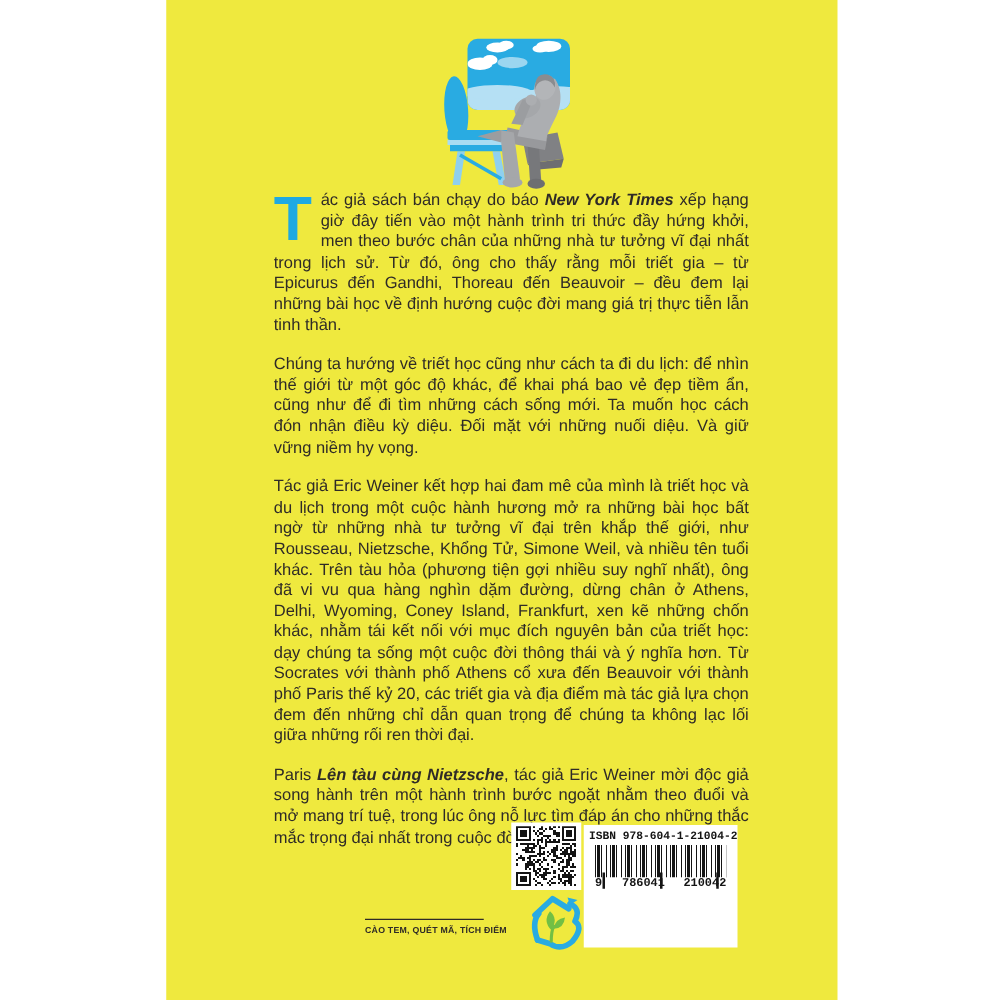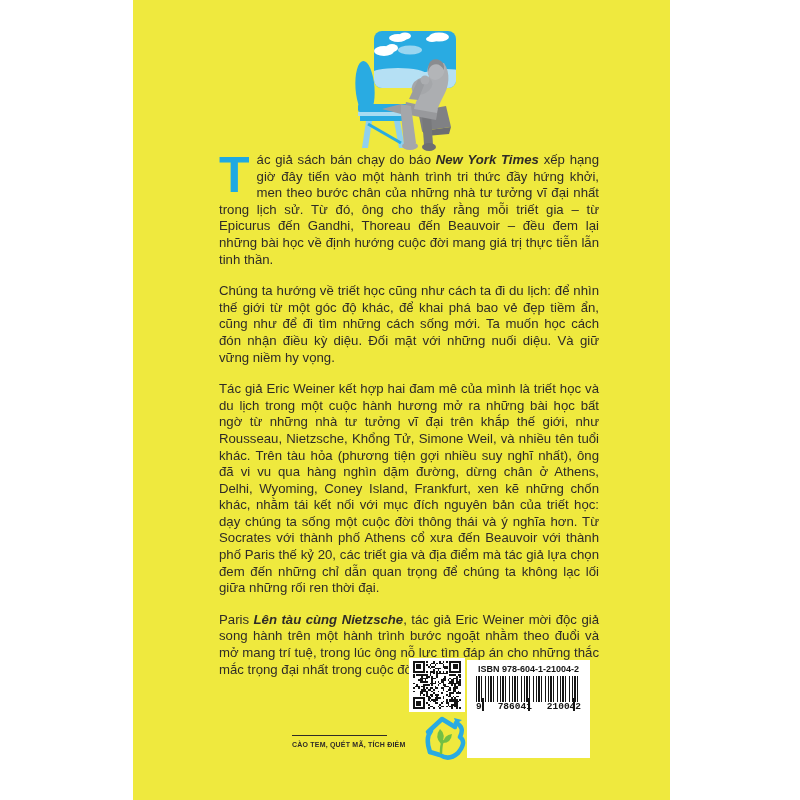--- a/index.html
+++ b/index.html
@@ -16,21 +16,21 @@
   .text-block p em{font-style:italic;font-weight:bold;}
   .dropcap{float:left;font-size:50px;line-height:41px;font-weight:700;color:#1FA9E2;margin:3px 7px 0 0;}
 
   
   .loyalty{position:absolute;left:159px;top:735px;width:95px;border-top:1px solid #2F2B27;padding-top:5px;
            font-size:7px;font-weight:700;letter-spacing:.2px;white-space:nowrap;color:#2F2B27;}
   .qr{position:absolute;left:276px;top:658px;width:56px;height:54px;background:#fff;padding:0;}
   .qr svg{position:absolute;left:3px;top:3px;width:50px;height:48px;}
   .logo{position:absolute;left:287px;top:712px;width:48px;height:50px;}
   .barcode-box{position:absolute;left:334px;top:660px;width:123px;height:98px;background:#ffffff;}
-  .isbn-line{margin-top:4px;text-align:center;font-family:Liberation Sans, sans-serif;
+  .isbn-line{margin-top:4px;text-align:right;font-family:Liberation Mono, monospace;
              font-size:9px;font-weight:700;letter-spacing:0;color:#141414;white-space:nowrap;}
   .barcode-bars{position:relative;height:26px;margin:2px 9px 0 9px;
     background:repeating-linear-gradient(90deg,
       #141414 0px,#141414 1px,#fff 1px,#fff 2px,
       #141414 2px,#141414 4px,#fff 4px,#fff 5px,
       #141414 5px,#141414 6px,#fff 6px,#fff 9px,
       #141414 9px,#141414 10px,#fff 10px,#fff 12px);}
   .barcode-digits{position:relative;margin:0 9px;display:flex;align-items:flex-start;
                   font-family:"Liberation Mono",monospace;font-size:9.5px;font-weight:700;color:#141414;}
   .barcode-digits span{background:#fff;line-height:10px;}

